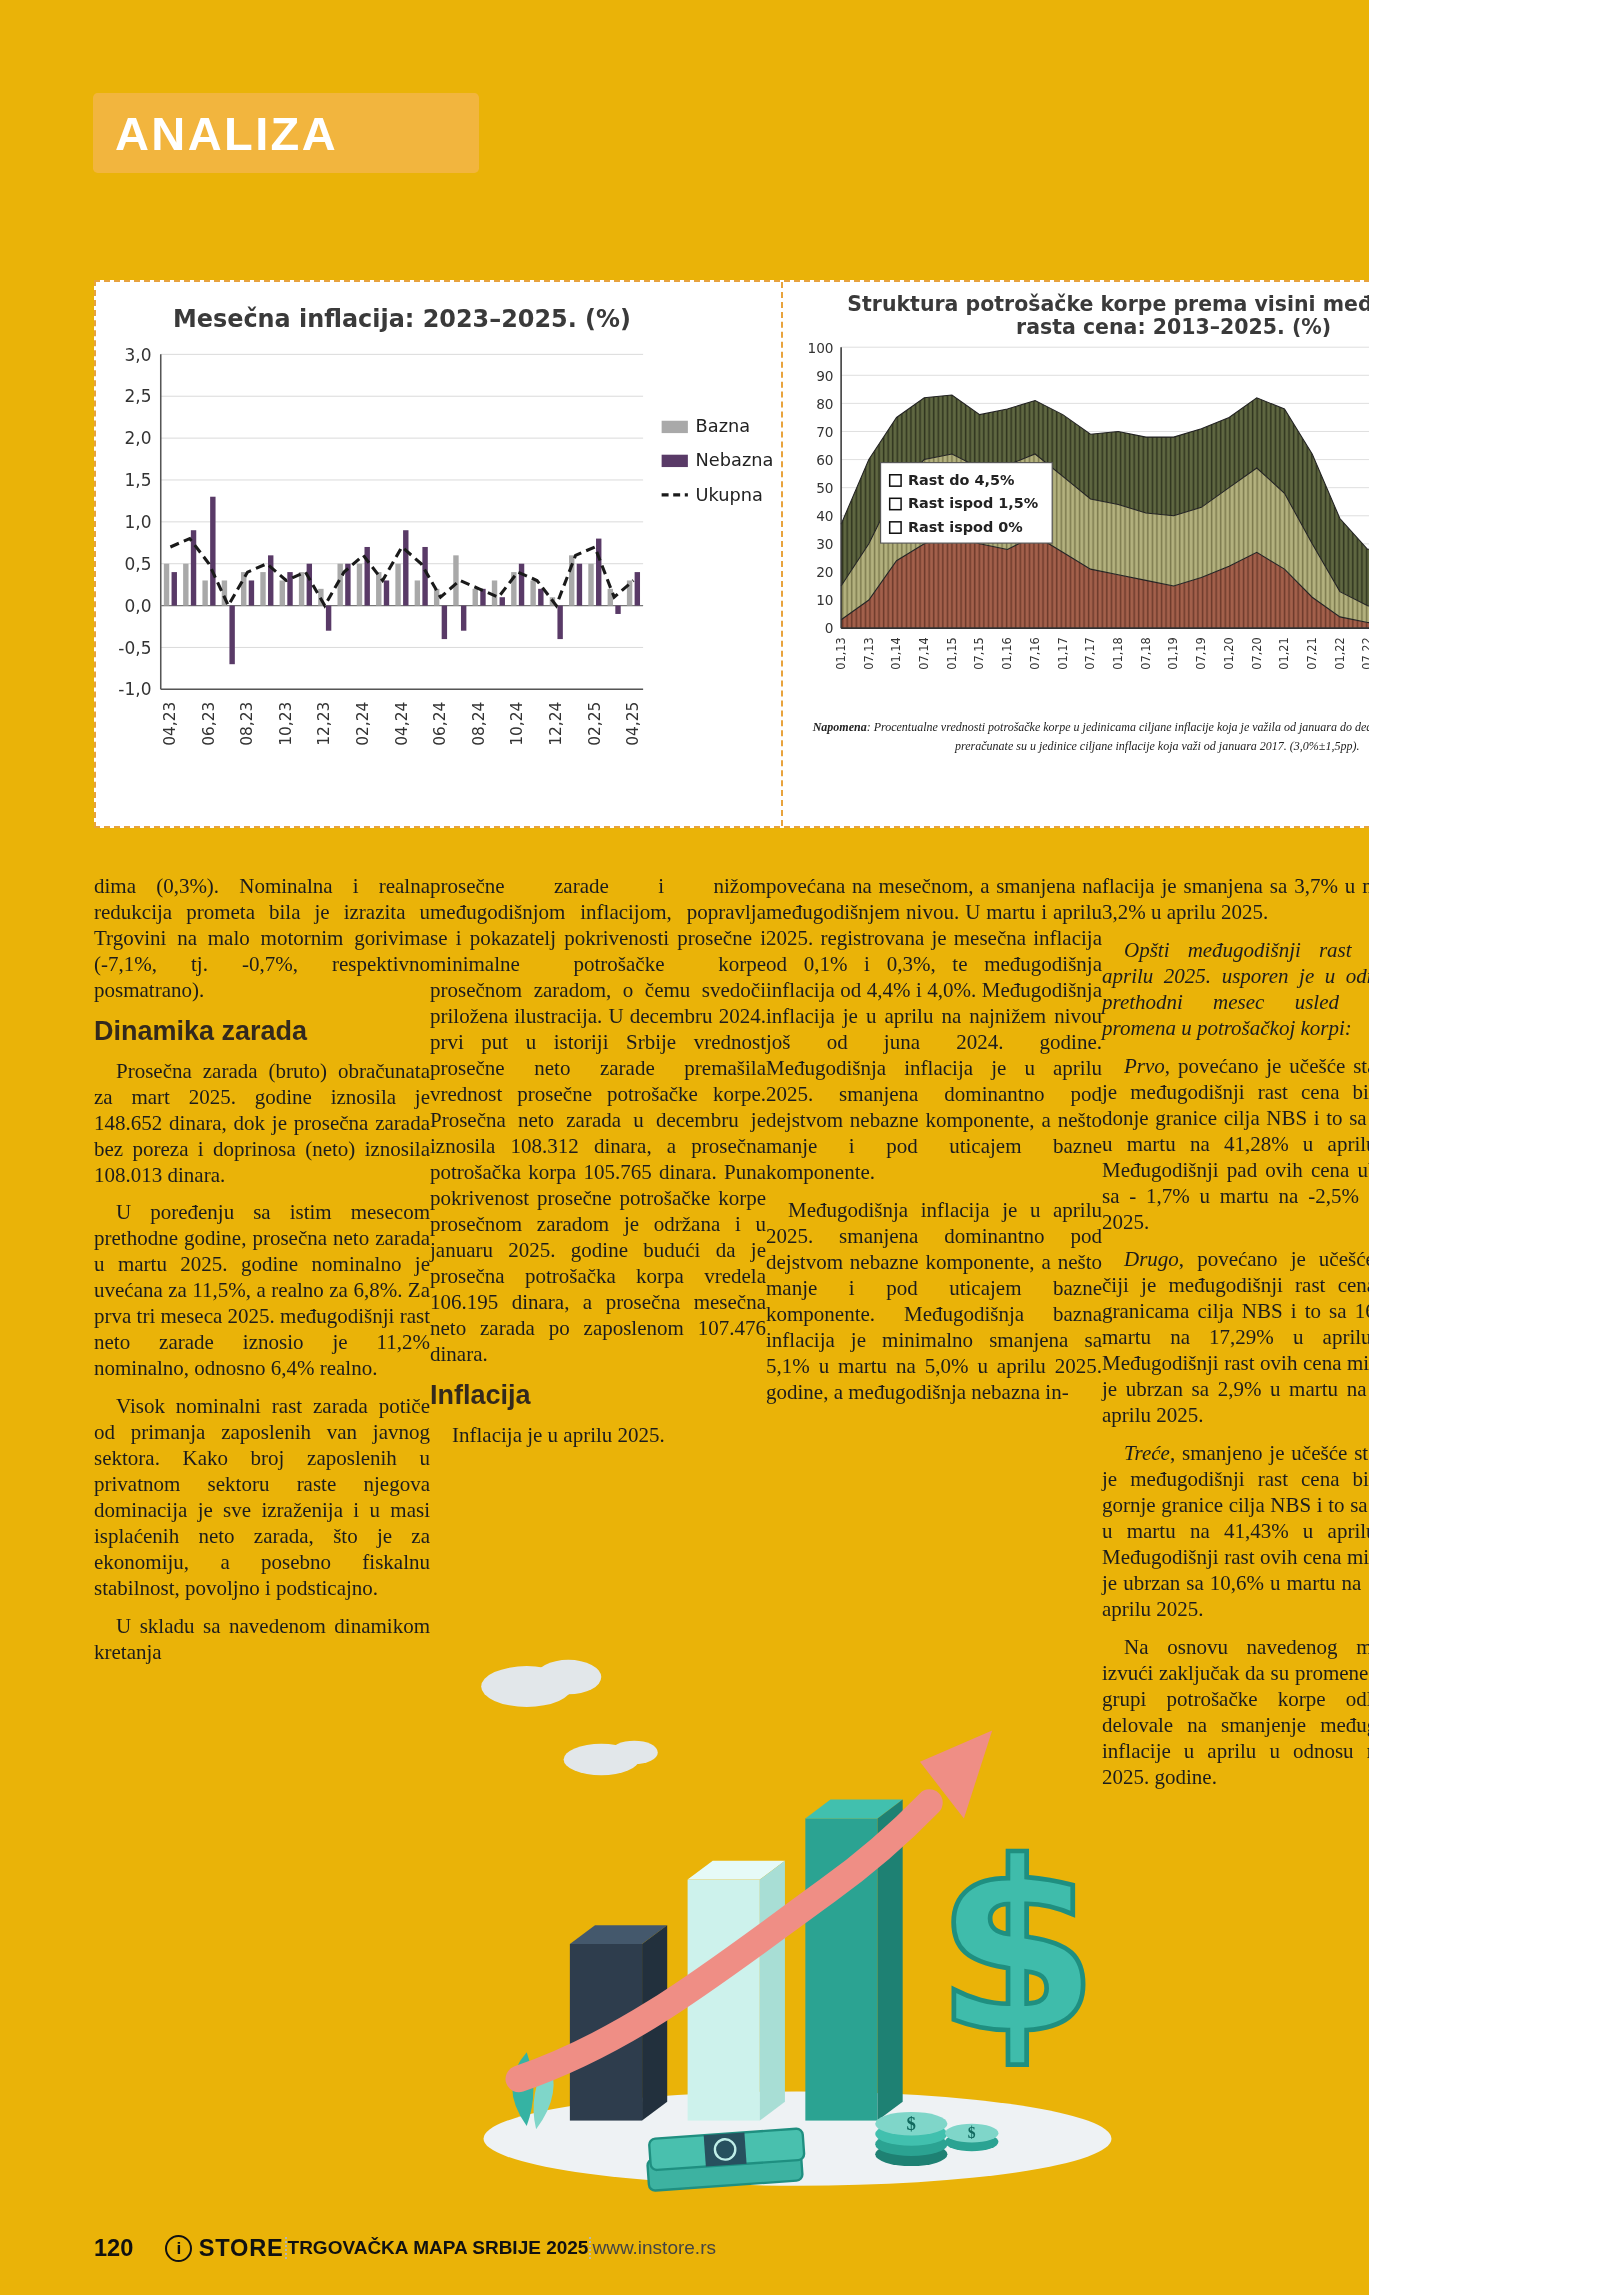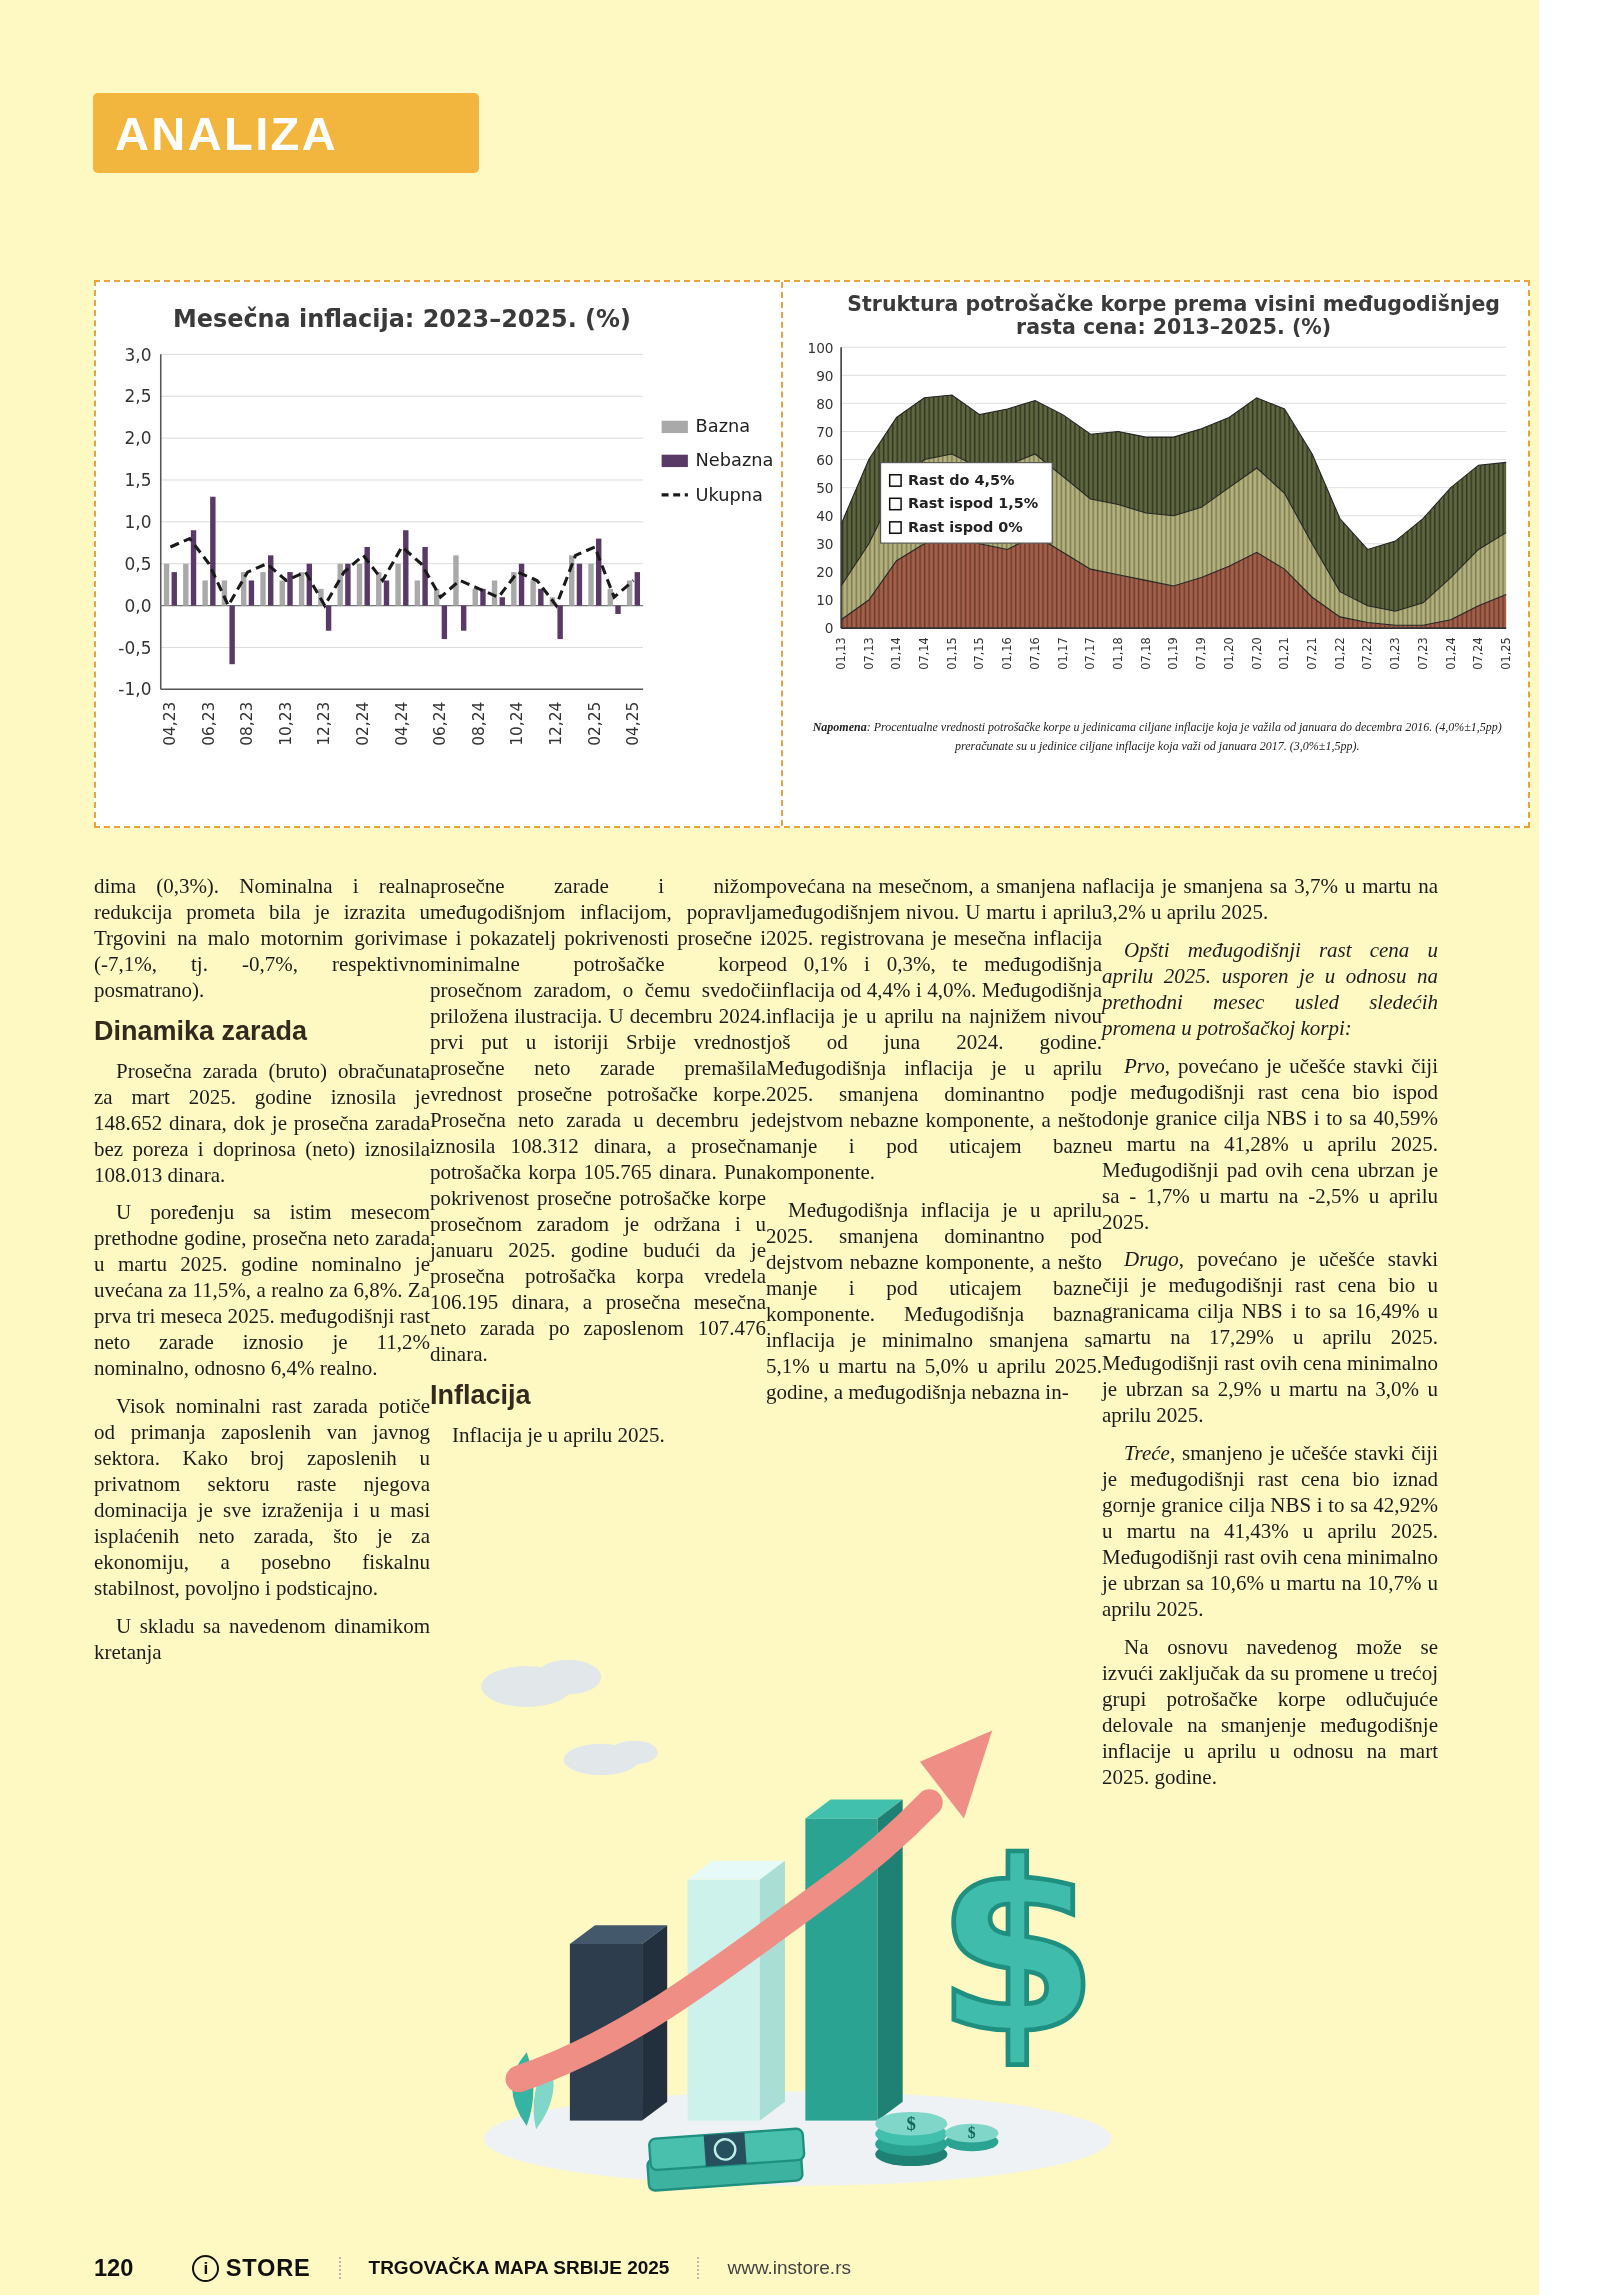--- a/index.html
+++ b/index.html
@@ -1,18 +1,18 @@
 <!DOCTYPE html>
 <html lang="sr" style="font-size:12.6px"><head>
 <meta charset="utf-8">
 <style>
   * { margin:0; padding:0; box-sizing:border-box; }
   html,body { background:#ffffff; }
   .page{
-    position:relative; width:1539px; height:2295px; background:#fef9c3;
+    position:relative; width:1369px; height:2295px; background:#eab308;
     overflow:hidden; font-family:"Liberation Serif","DejaVu Serif",serif; color:#1c1c1c;padding-left:40px;
   }
   
   .analiza-band{
     position:absolute; left:93px; top:93px; width:386px; height:80px;
     background:#f2b53e; border-radius:4.7px; display:flex; align-items:center; padding-left:22px;
   }
   .analiza-band h1{
     font-family:"Liberation Sans","DejaVu Sans",sans-serif; font-size:47px; font-weight:bold;
     color:#ffffff; letter-spacing:2.4px;
@@ -45,23 +45,22 @@
     font-family:"Liberation Sans","DejaVu Sans",sans-serif; font-size:27px; font-weight:bold;
     color:#33291d; margin:12.6px 0 11px 0; text-align:left;
   }
   
   .illustration{
     position:absolute; left:452px; top:1630px; width:691px; height:573px;
   }
   
   .footer{
     position:absolute; left:94px; top:2229px; width:1436px; height:38px;
-    display:flex; align-items:center; gap:28px;
+    display:flex; align-items:center; gap:1px;
     font-family:"Liberation Sans","DejaVu Sans",sans-serif;
-    margin-top:20px;
   }
   .footer .pageno{ font-size:23.6px; font-weight:bold; color:#111; margin-right:31px; }
   .footer .logo{ display:flex; align-items:center; gap:6.3px; }
   .footer .logo-circle{
     width:27px; height:27px; border:2.4px solid #111; border-radius:50%;
     display:flex; align-items:center; justify-content:center;
     font-weight:bold; font-size:17.3px; color:#111;
   }
   .footer .logo-text{ font-size:23.6px; font-weight:bold; letter-spacing:0.8px; color:#111; }
   .footer .sep{ width:0; height:22px; border-left:2.4px dotted #b5b5b5; }

